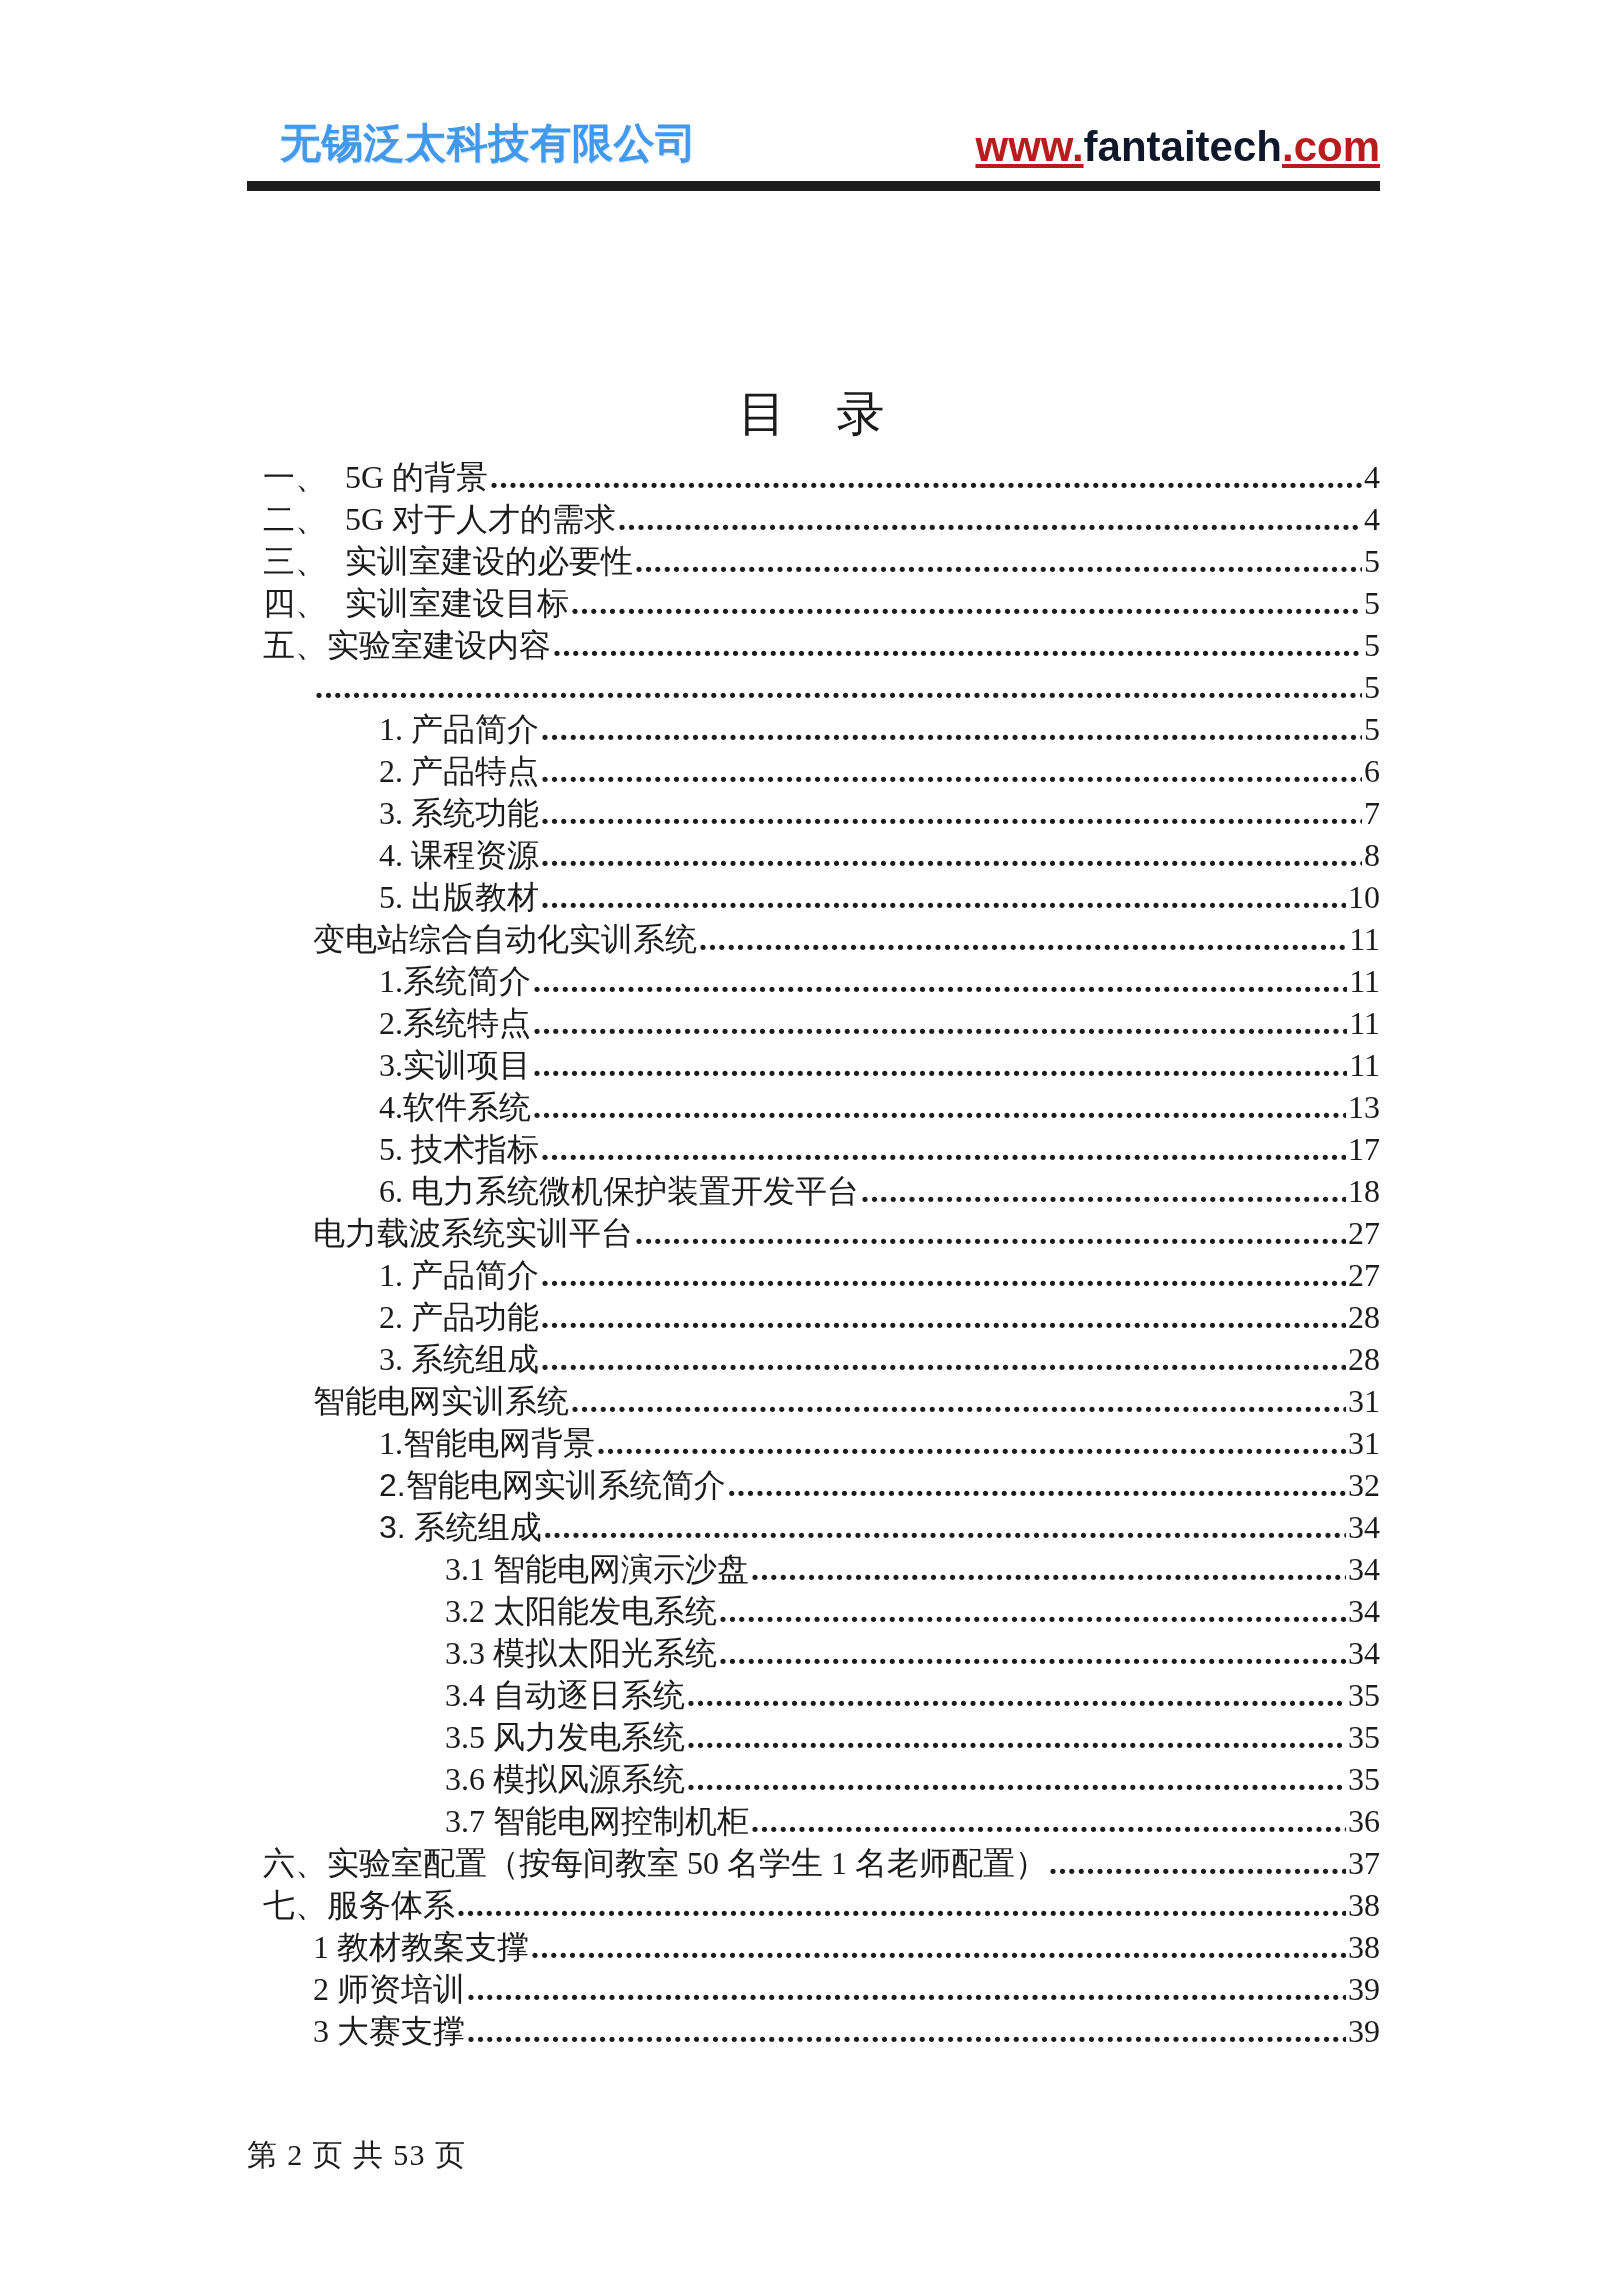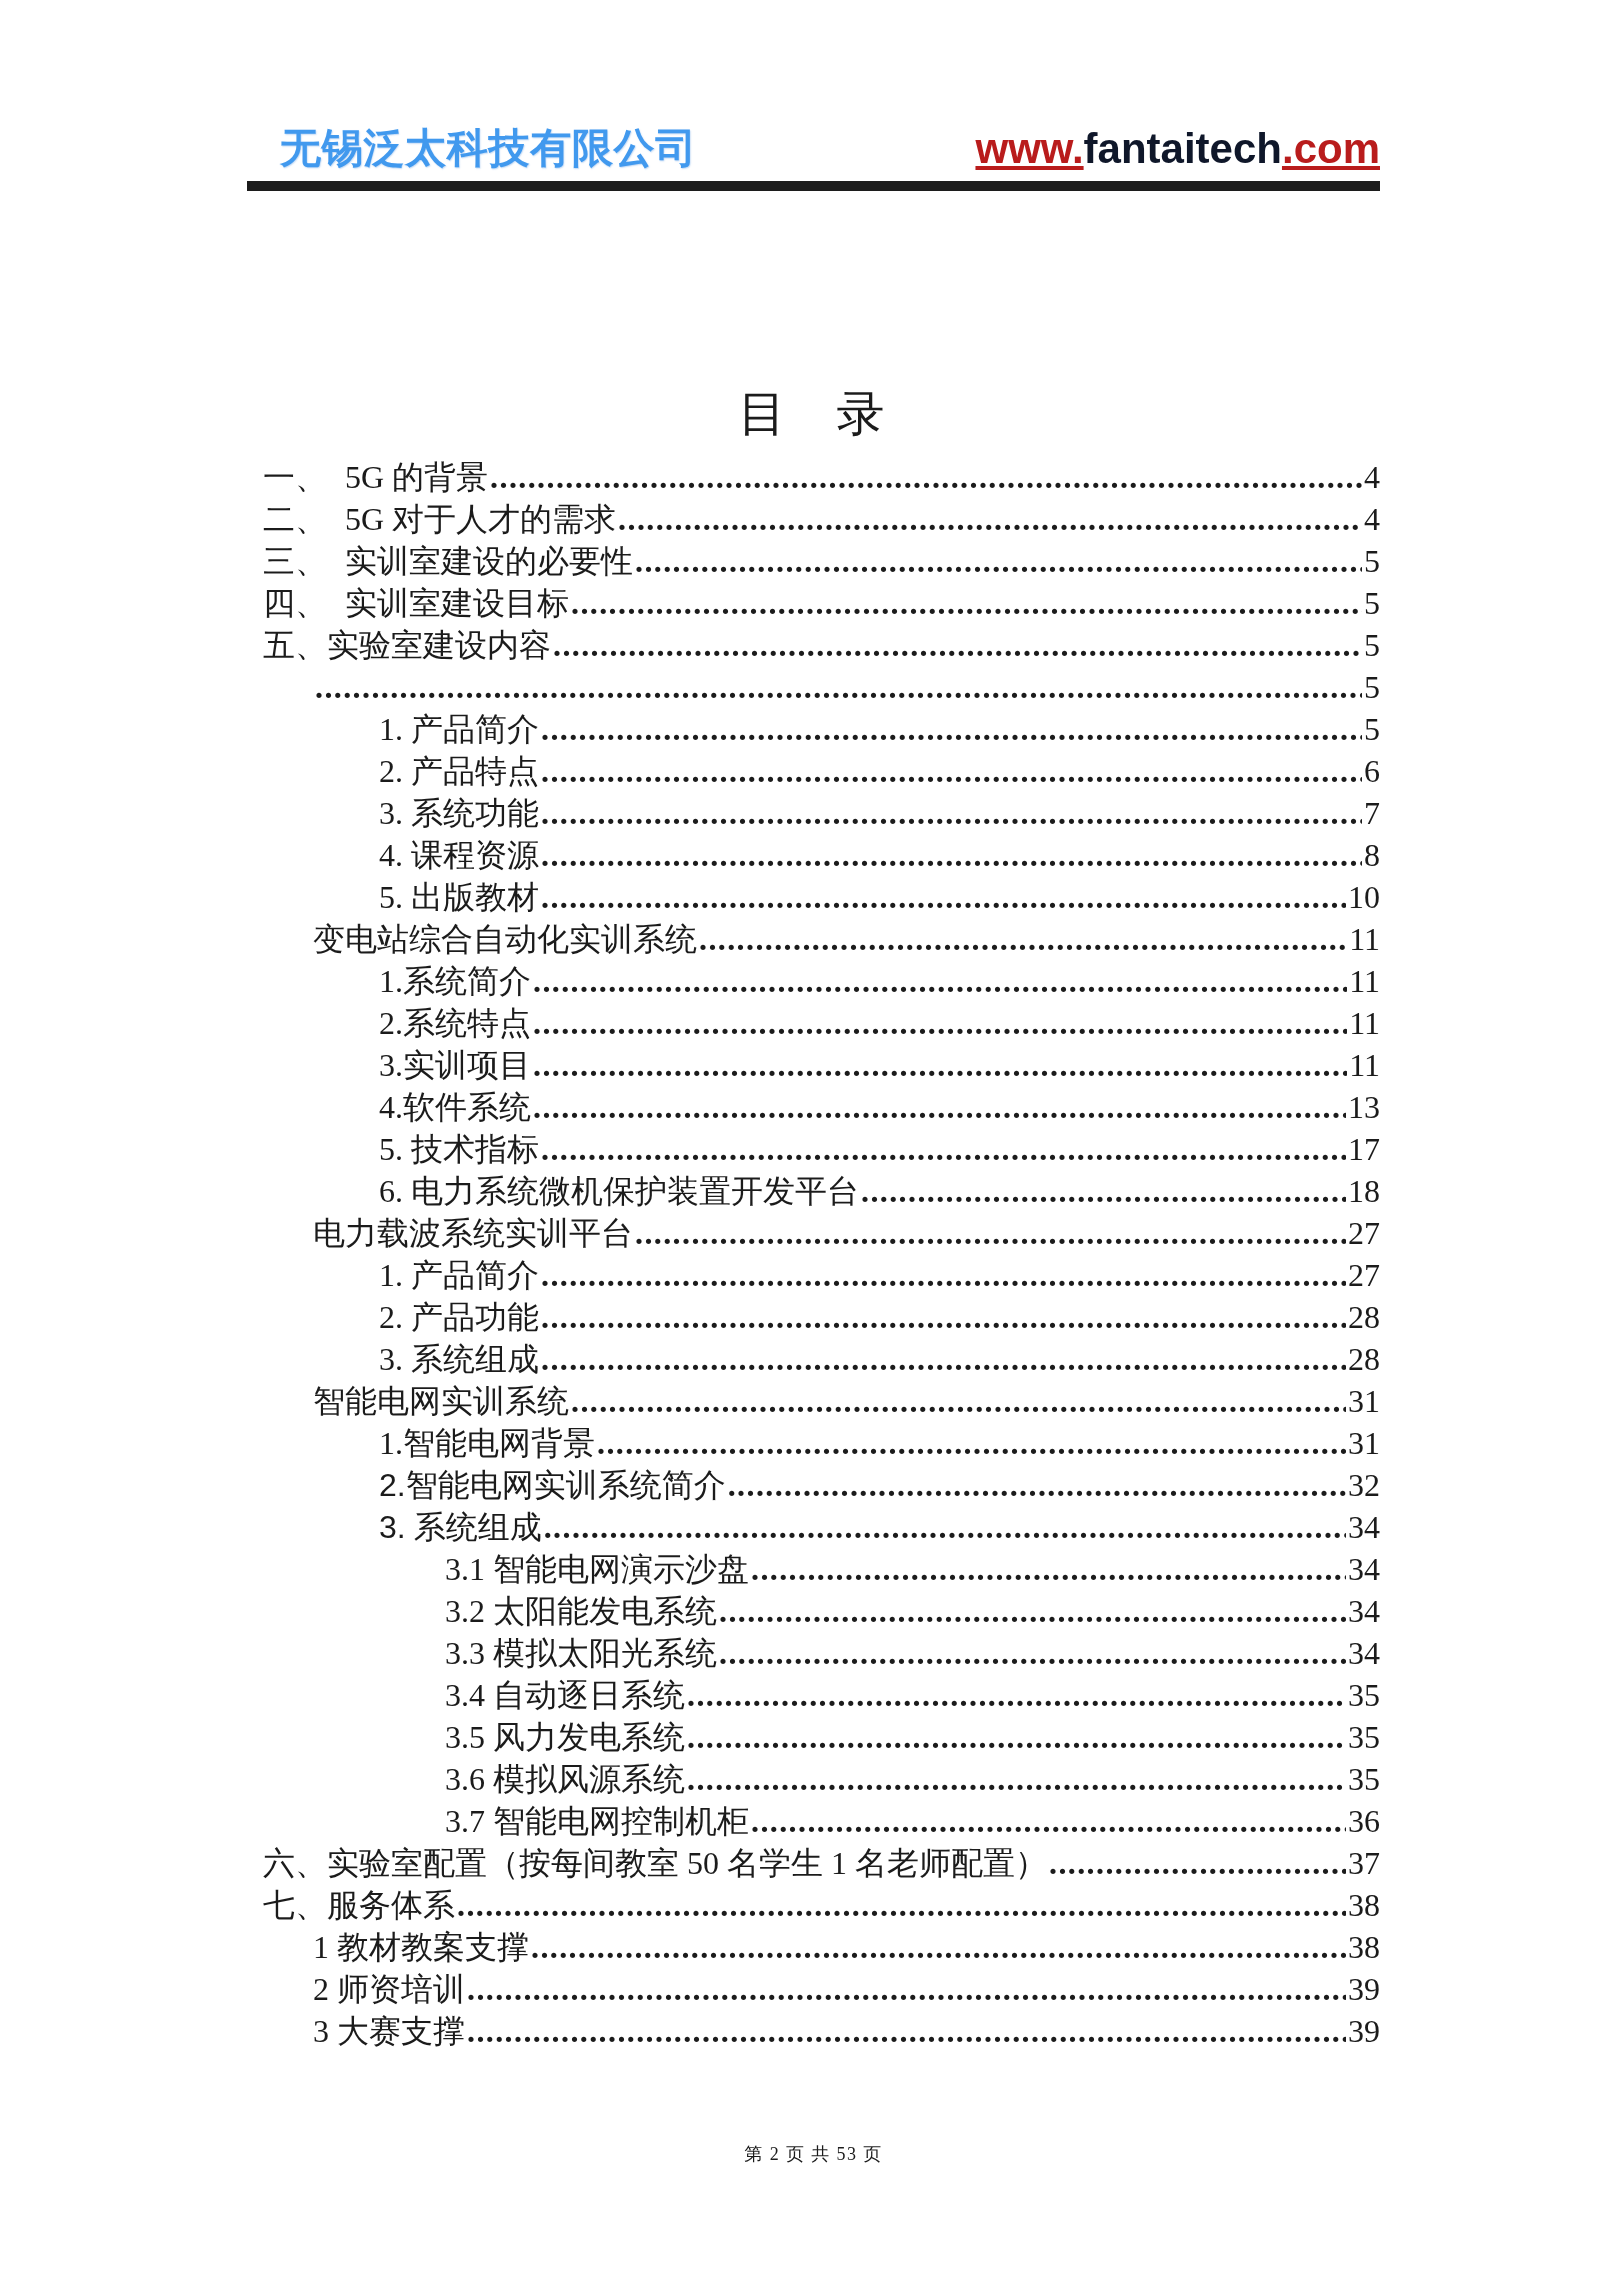--- a/index.html
+++ b/index.html
@@ -11,21 +11,21 @@
     box-sizing:border-box;
     padding:126px 243px 0 247px;
     font-family:"Liberation Serif","DejaVu Serif",serif;
     color:#1b1b1b;
     overflow:hidden;
   }
   
   .hdr{
     display:flex;
     justify-content:space-between;
-    align-items:center;
+    align-items:flex-end;
     height:45px;
   }
   .company{
     padding-left:33px;
     font-family:"Liberation Sans","DejaVu Sans",sans-serif;
     font-weight:bold;
     font-size:41px;
     letter-spacing:0.7px;
     color:#4199ee;
     text-shadow:0.7px 1.4px 1.4px rgba(120,170,230,.45);
@@ -79,22 +79,21 @@
     overflow:hidden;
     white-space:nowrap;
     letter-spacing:1.4px;
     font-weight:bold;
     margin:0 2px;
   }
   .pagenum{flex:0 0 auto;}
   
   .pg-footer{
     margin-top:89px;
-    text-align:center;
-    font-size:18px;
+    font-size:30px;
     line-height:27px;
     letter-spacing:1.4px;
   }
 </style>
 </head>
 <body>
 
 <div class="page">
 
   <div class="hdr">

